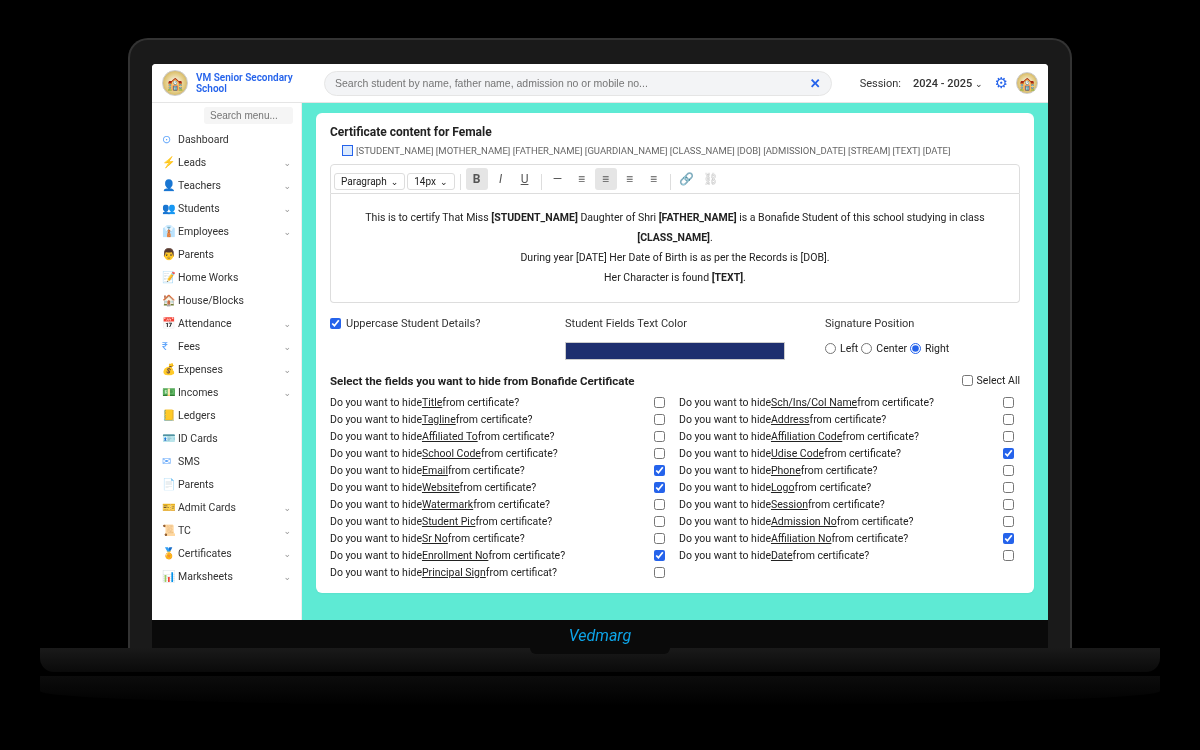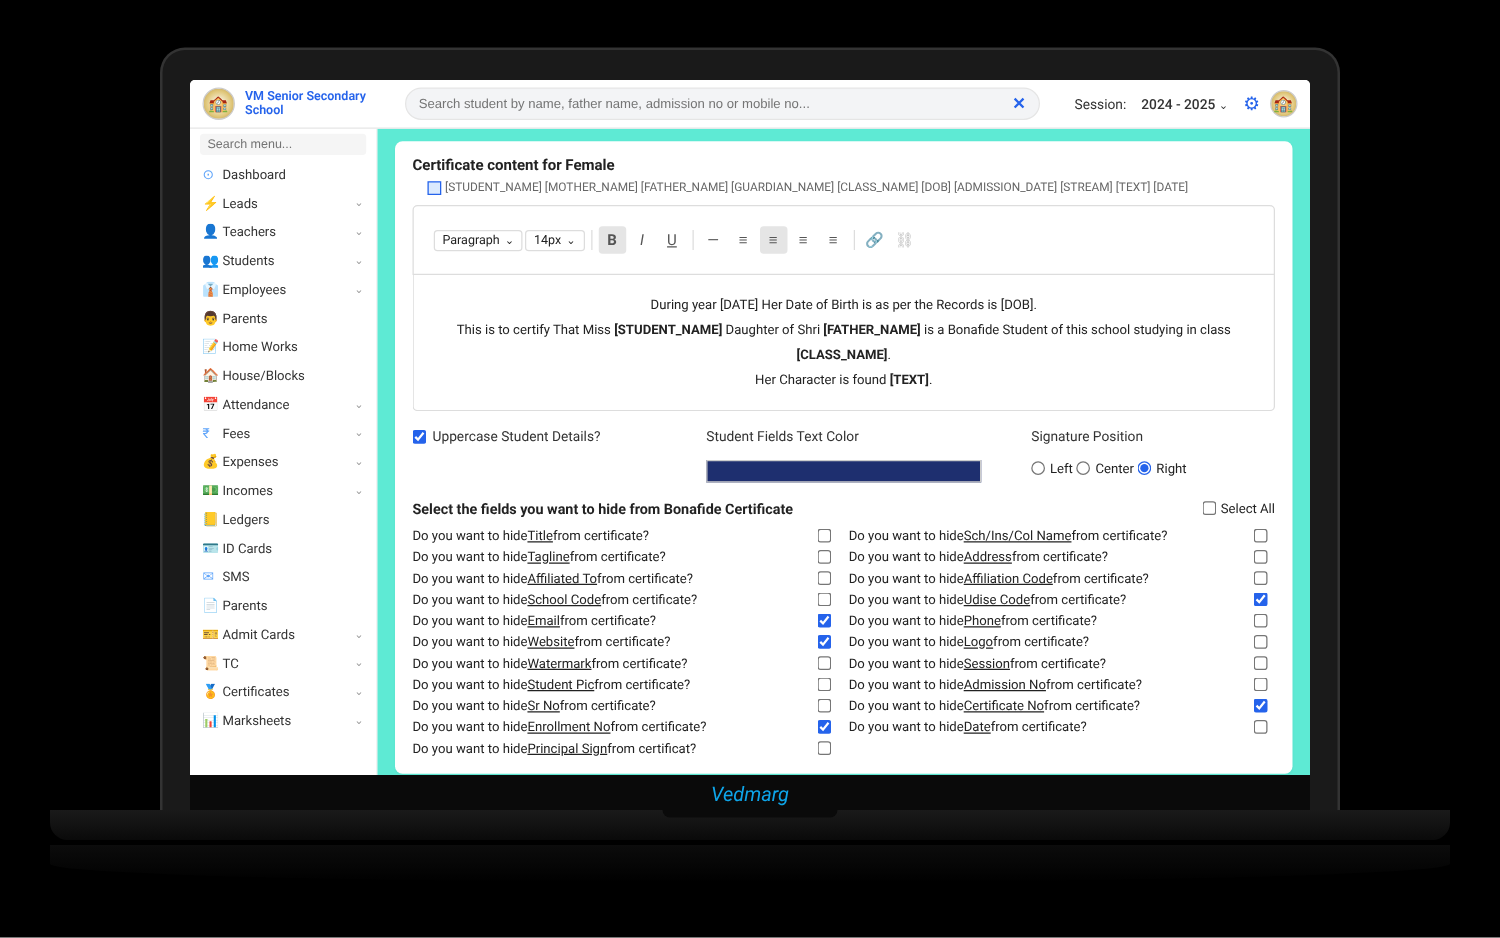--- a/index.html
+++ b/index.html
@@ -16,33 +16,33 @@
 .logo-circ { width: 26px; height: 26px; border-radius: 50%; background: radial-gradient(#fff,#e0c77a 60%,#b8954a); border: 1px solid #ccc; display: flex; align-items: center; justify-content: center; font-size: 13px; }
 .school-name { color: #2563eb; font-weight: 600; font-size: 10px; line-height: 1.1; width: 100px; }
 .search-box { flex: 1; display: flex; align-items: center; background: #f3f4f6; border: 1px solid #e5e5e5; border-radius: 18px; padding: 4px 10px; margin: 0 20px; }
 .search-box input { flex: 1; border: none; background: transparent; font-size: 10.5px; outline: none; color: #666; }
 .search-clear { color: #2563eb; font-weight: bold; cursor: pointer; font-size: 13px; }
 .session { font-size: 11px; color: #333; margin-right: 4px; }
 .session-val { font-weight: 500; }
 .gear { color: #2563eb; font-size: 15px; }
 .workarea { display: flex; flex: 1; overflow: hidden; }
 .sidebar { width: 150px; background: #fff; border-right: 1px solid #eee; overflow: hidden; display: flex; flex-direction: column; }
-.side-search { padding: 4px 8px; }
+.side-search { padding: 4px 8px; margin-left: 44px; }
 .side-search input { width: 100%; border: none; background: #f5f5f5; padding: 3px 6px; font-size: 10px; border-radius: 3px; outline: none; color: #888; }
 .menu { flex: 1; overflow: hidden; }
 .menu-item { display: flex; align-items: center; padding: 5px 10px; font-size: 10.5px; color: #333; cursor: pointer; }
 .menu-item .mi { width: 16px; font-size: 11px; color: #60a5fa; }
 .menu-item .lbl { flex: 1; }
 .menu-item .chev { color: #999; font-size: 9px; }
 .content { flex: 1; background: #5eead4; padding: 10px 14px; overflow: hidden; }
 .card { background: #fff; border-radius: 6px; padding: 12px 14px; box-shadow: 0 1px 2px rgba(0,0,0,.04); }
 .section-title { font-weight: 700; font-size: 12px; margin-bottom: 6px; }
 .tag-row { display: flex; flex-wrap: wrap; gap: 3px; align-items: center; font-size: 9.5px; color: #666; margin-bottom: 8px; padding-left: 12px; }
 .tag-row .sq { width: 11px; height: 11px; border: 1px solid #2563eb; background: #dbeafe; display: inline-block; }
-.toolbar { display: flex; align-items: center; border: 1px solid #ddd; border-radius: 4px 4px 0 0; padding: 16px; gap: 2px; }
+.toolbar { display: flex; align-items: flex-end; border: 1px solid #ddd; border-radius: 4px 4px 0 0; padding: 3px; gap: 2px; }
 .tb-sel { border: 1px solid #ddd; border-radius: 3px; padding: 2px 6px; font-size: 10px; background: #fff; display: flex; align-items: center; gap: 4px; }
 .tb-btn { width: 22px; height: 22px; display: flex; align-items: center; justify-content: center; border-radius: 3px; font-size: 12px; color: #555; cursor: pointer; }
 .tb-btn.active { background: #e5e5e5; }
 .tb-sep { width: 1px; height: 16px; background: #ddd; margin: 0 3px; }
 .editor { border: 1px solid #ddd; border-top: none; border-radius: 0 0 4px 4px; padding: 14px 20px; text-align: center; font-size: 10.5px; line-height: 1.9; color: #222; }
 .editor b { font-weight: 700; }
 .opts-row { display: flex; gap: 40px; margin-top: 14px; margin-bottom: 14px; }
 .opt-col { flex: 1; }
 .opt-label { font-size: 11px; color: #333; margin-bottom: 12px; display: flex; align-items: center; gap: 5px; }
 .color-sw { width: 220px; height: 18px; background: #1e2f6f; border: 1px solid #ccc; }
@@ -209,22 +209,22 @@
               <div class="tb-btn">—</div>
               <div class="tb-btn">≡</div>
               <div class="tb-btn active">≡</div>
               <div class="tb-btn">≡</div>
               <div class="tb-btn">≡</div>
               <span class="tb-sep"></span>
               <div class="tb-btn">🔗</div>
               <div class="tb-btn" style="color:#bbb;">⛓</div>
             </div>
             <div class="editor">
+              <div><span>This is to certify That Miss </span><b>[STUDENT_NAME]</b><span> Daughter of Shri </span><b>[FATHER_NAME]</b><span> is a Bonafide Student of this school studying in class </span><b>[CLASS_NAME]</b><span>.</span></div>
               <div>During year [DATE] Her Date of Birth is as per the Records is [DOB].</div>
-              <div><span>This is to certify That Miss </span><b>[STUDENT_NAME]</b><span> Daughter of Shri </span><b>[FATHER_NAME]</b><span> is a Bonafide Student of this school studying in class </span><b>[CLASS_NAME]</b><span>.</span></div>
               <div><span>Her Character is found </span><b>[TEXT]</b><span>.</span></div>
             </div>
 
             <div class="opts-row">
               <div class="opt-col">
                 <label class="opt-label">
                   <input type="checkbox" checked="" style="">
                   <span>Uppercase Student Details?</span>
                 </label>
               </div>
@@ -314,21 +314,21 @@
                   <input type="checkbox" style="">
                 </div>
                 <div>Do you want to hide <span class="uline">Admission No</span> from certificate?</div>
                 <div class="ck">
                   <input type="checkbox" style="">
                 </div>
                 <div>Do you want to hide <span class="uline">Sr No</span> from certificate?</div>
                 <div class="ck">
                   <input type="checkbox" style="">
                 </div>
-                <div>Do you want to hide <span class="uline">Certificate No</span> from certificate?</div>
+                <div>Do you want to hide <span class="uline">Affiliation No</span> from certificate?</div>
                 <div class="ck">
                   <input type="checkbox" checked="" style="">
                 </div>
                 <div>Do you want to hide <span class="uline">Enrollment No</span> from certificate?</div>
                 <div class="ck">
                   <input type="checkbox" checked="" style="">
                 </div>
                 <div>Do you want to hide <span class="uline">Date</span> from certificate?</div>
                 <div class="ck">
                   <input type="checkbox" style="">

